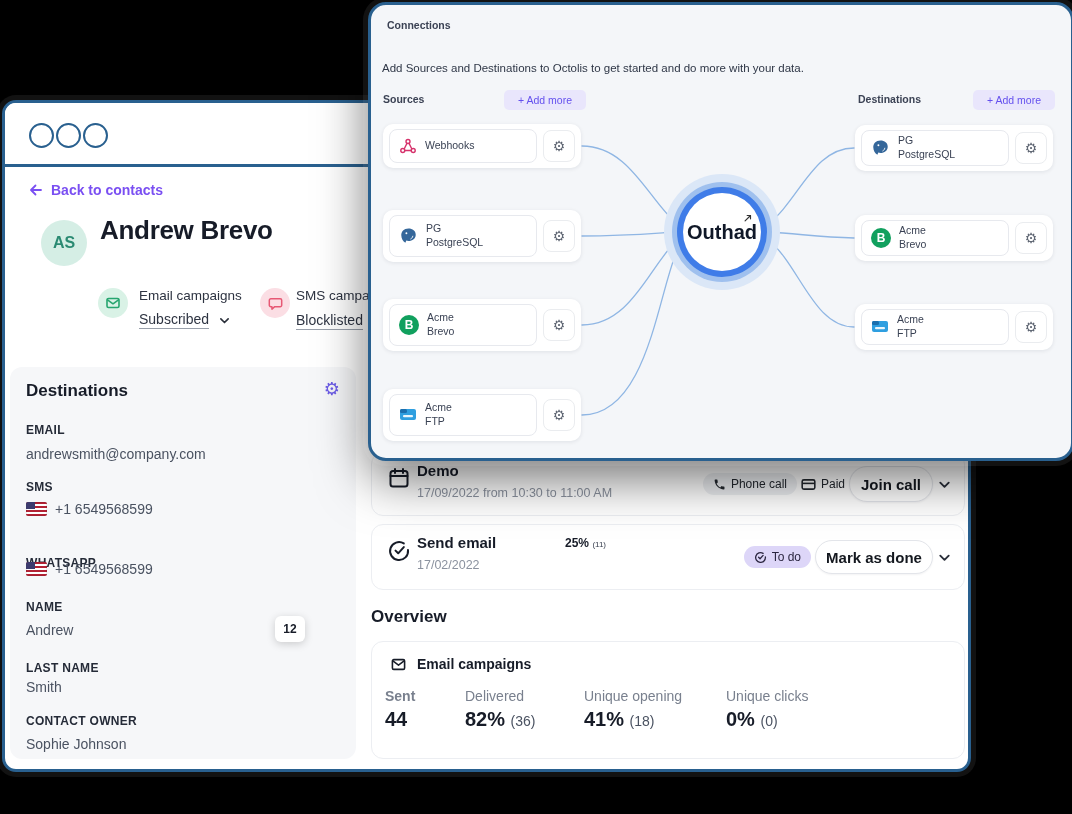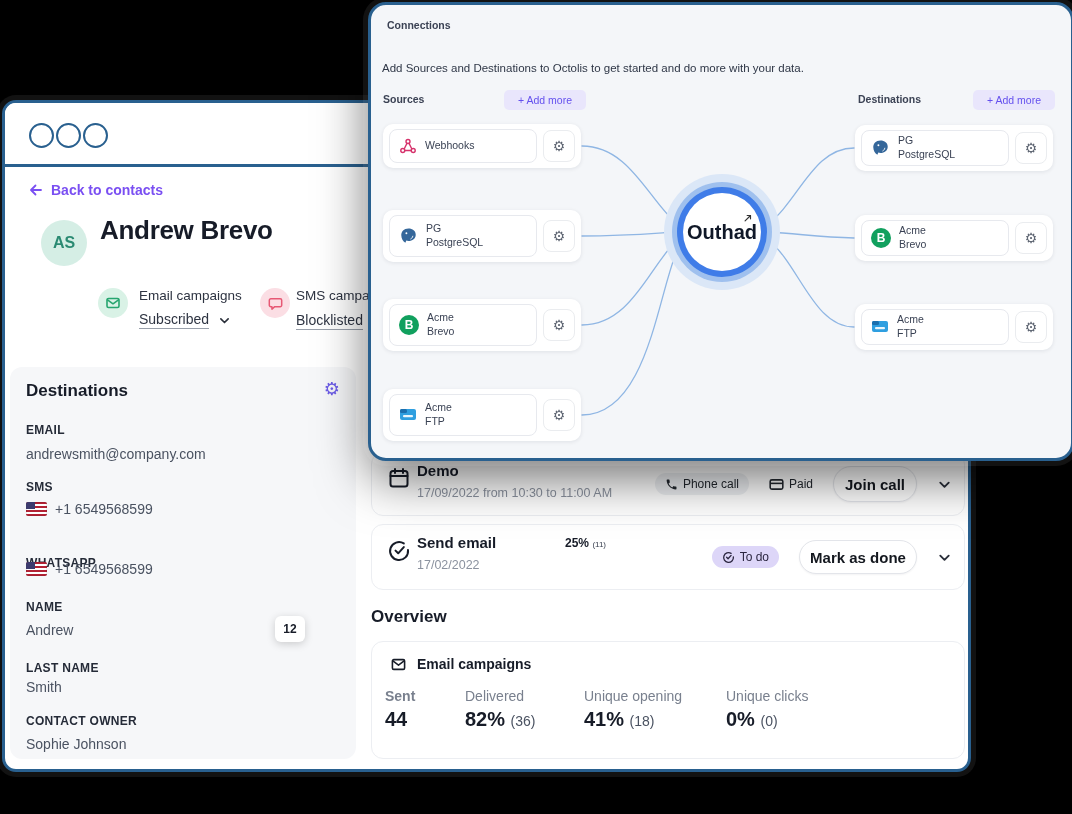--- a/index.html
+++ b/index.html
@@ -32,21 +32,21 @@
   .us-flag{position:relative;display:inline-block;width:21px;height:14px;border-radius:2px;overflow:hidden;flex:0 0 auto;
            background:repeating-linear-gradient(180deg,#b22234 0 2px,#fff 2px 4px);box-shadow:0 0 0 .5px rgba(0,0,0,.15) inset;}
   .us-flag::after{content:"";position:absolute;left:0;top:0;width:9px;height:7px;background:#3c3b6e;}
   .badge-12{position:absolute;left:265px;top:249px;width:30px;height:26px;background:#fff;border-radius:6px;
             box-shadow:0 2px 8px rgba(0,0,0,.18);display:flex;align-items:center;justify-content:center;
             font-size:12px;font-weight:700;color:#171c28;}
   
   .task-row{position:absolute;left:366px;width:592px;background:#fff;border:1px solid #eceef2;border-radius:12px;}
   .task-title{position:absolute;left:45px;top:9px;font-size:15px;font-weight:700;color:#171c28;}
   .task-date{position:absolute;left:45px;top:33px;font-size:12.5px;color:#8b929f;}
-  .task-right{position:absolute;right:12px;top:0;bottom:0;display:flex;align-items:center;gap:20px;}
+  .task-right{position:absolute;right:12px;top:0;bottom:0;display:flex;align-items:center;gap:4px;}
   .pill{display:inline-flex;align-items:center;gap:5px;border-radius:999px;font-size:12px;padding:4px 10px;color:#23282f;white-space:nowrap;}
   .pill.gray{background:#eef0f3;}
   .pill.plain{background:transparent;padding:4px 0;}
   .pill.purple{background:#ddd6f8;color:#2b2640;}
   .btn{background:#fff;border:1.5px solid #e3e5ea;border-radius:999px;font-weight:700;color:#14181f;font-size:15px;
        display:flex;align-items:center;justify-content:center;cursor:pointer;box-shadow:0 1px 2px rgba(16,24,40,.05);
        font-family:"Liberation Sans",sans-serif;}
   .chev{color:#2a2f3a;cursor:pointer;display:flex;}
   .stat25{position:absolute;left:193px;top:11px;font-size:12px;font-weight:700;color:#171c28;}
   .stat25 small{font-size:8px;font-weight:400;color:#3a4150;}

